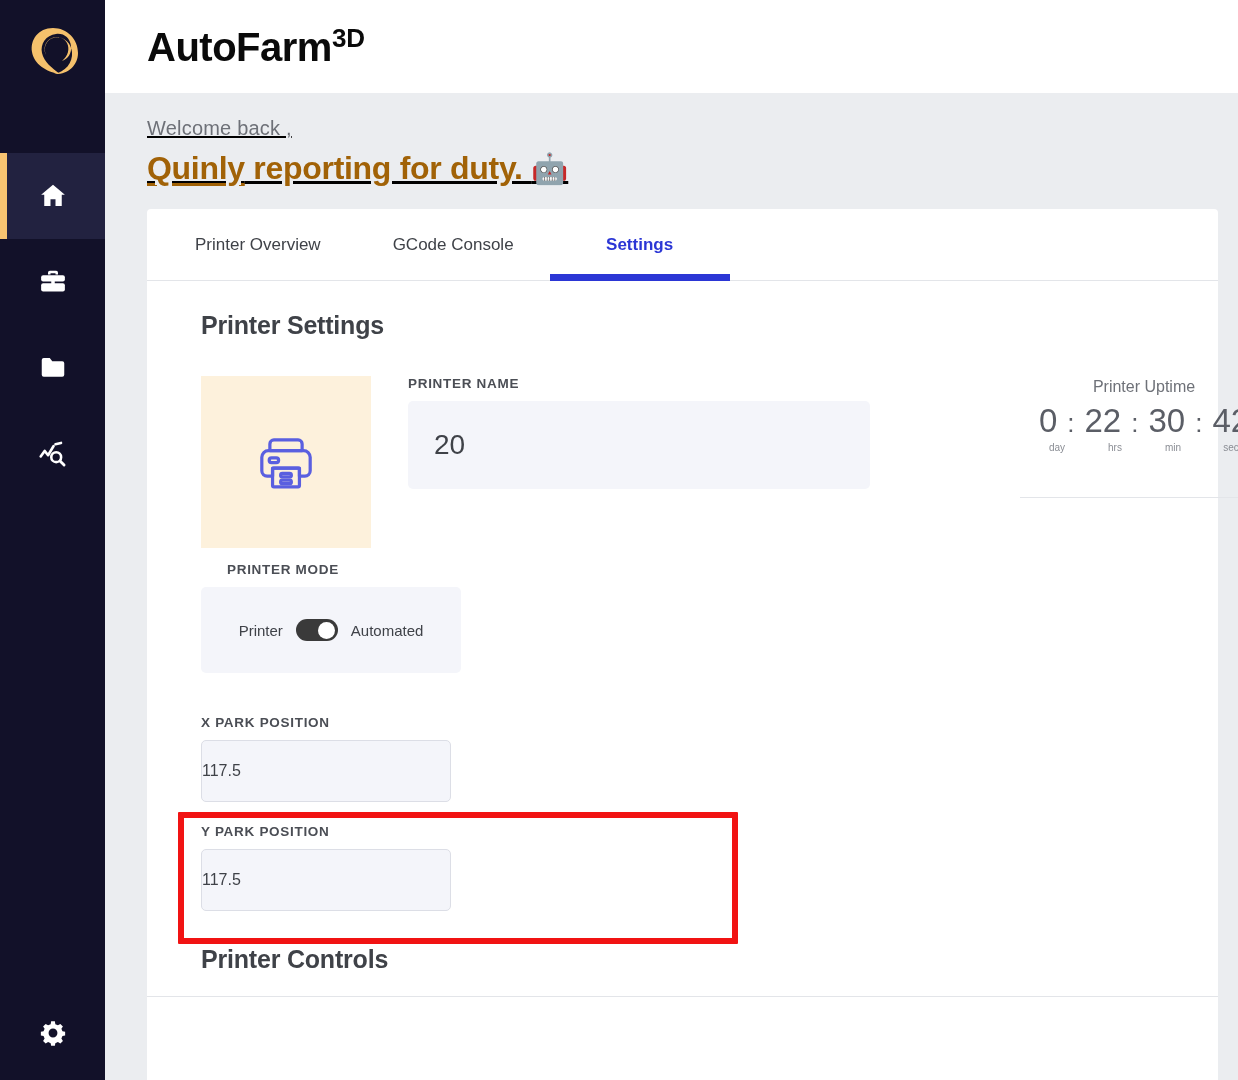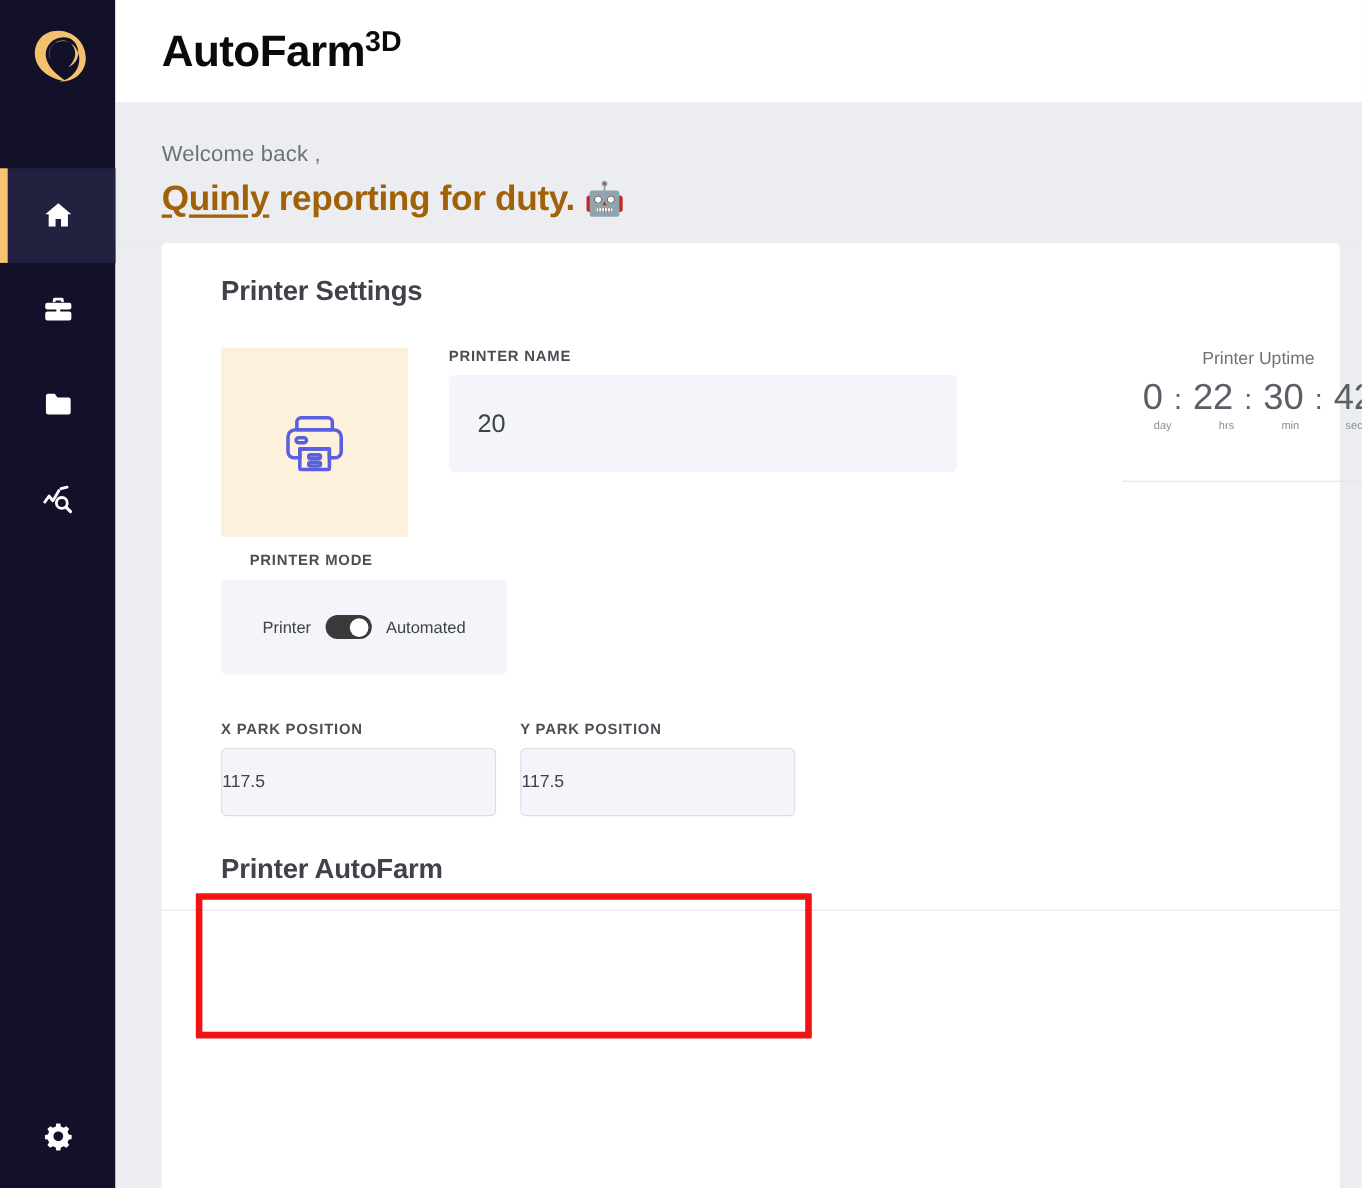--- a/index.html
+++ b/index.html
@@ -43,21 +43,21 @@
 
   .topbar {
     background: #ffffff; height: 93px;
     display: flex; align-items: center; padding-left: 42px;
   }
   .brand {
     font-size: 40px; font-weight: bold; color: #0a0a0a; letter-spacing: -0.5px;
   }
   .brand sup { font-size: 26px; font-weight: bold; vertical-align: super; letter-spacing: 0; }
 
-  .welcome-band { background: #EBEDF0; padding: 36px 0 22px 42px; }
+  .welcome-band { background: #EBEDF0; padding: 24px 0 22px 42px; text-decoration: underline; }
   .welcome-small { font-size: 20px; color: #6E7178; letter-spacing: 0.2px; }
   .welcome-big {
     font-size: 32px; font-weight: bold; color: #a16207;
     margin-top: 10px; letter-spacing: -0.3px;
   }
   .welcome-big u { text-decoration: underline; text-underline-offset: 4px; }
   .robot { font-size: 30px; }
 
   .card-wrap { flex: 1 1 auto; padding: 0 20px 0 42px; min-height: 0; }
   .card {
@@ -111,38 +111,38 @@
     position: relative; cursor: pointer; flex: 0 0 auto;
   }
   .toggle .knob {
     position: absolute; top: 2.5px; right: 2.5px;
     width: 17px; height: 17px; border-radius: 50%; background: #ffffff;
   }
 
   .name-col { margin-left: 37px; }
   .name-input {
     width: 462px; height: 88px; background: #F4F5FA; border: none;
-    border-radius: 5px; font-size: 23px; color: #3F4248;
+    border-radius: 5px; font-size: 28px; color: #3F4248;
     padding: 0 26px; font-family: "Liberation Sans", sans-serif;
   }
 
   .uptime-block { margin-left: 150px; margin-top: 2px; width: 295px; }
   .uptime-title { font-size: 16px; color: #6E7178; text-align: center; }
   .uptime-digits {
     display: flex; align-items: baseline; justify-content: center; gap: 10px;
     margin-top: 6px;
   }
   .uptime-num { font-size: 33px; color: #5B5E66; font-weight: normal; }
   .uptime-sep { font-size: 26px; color: #5B5E66; }
   .uptime-units { display: flex; justify-content: space-between; padding: 0 8px; margin-top: 2px; }
   .uptime-unit { font-size: 10px; color: #8A8D94; width: 58px; text-align: center; }
   .uptime-divider { border-top: 1px solid #E3E5E9; margin-top: 44px; }
 
   .timelapse { margin-top: 42px; }
-  .park-row { display: flex; gap: 22px; margin-top: 6px; }
+  .park-row { display: flex; gap: 22px; margin-top: 6px; flex-direction: column; }
   .park-field { width: 250px; }
   .park-input {
     width: 250px; height: 62px; background: #F4F5FA; border: 1px solid #DCDEE6;
     border-radius: 5px; font-size: 16px; color: #3F4248; padding: 0 0;
     font-family: "Liberation Sans", sans-serif;
   }
   .annot-box {
     position: absolute; border: 6px solid #F11313;
     pointer-events: none; border-radius: 1px;
   }
@@ -224,20 +224,31 @@
     <div class="welcome-band">
       <div class="welcome-small">Welcome back ,</div>
       <div class="welcome-big">
         <u>Quinly</u><span> reporting for duty. </span><span class="robot">🤖</span>
       </div>
     </div>
 
     <div class="card-wrap">
       <div class="card">
 
+        <div class="tabs">
+          <div class="tab">
+            <span>Printer Overview</span>
+          </div>
+          <div class="tab">
+            <span>GCode Console</span>
+          </div>
+          <div class="tab active">
+            <span>Settings</span>
+          </div>
+        </div>
 
         <div class="card-body">
 
           <div class="section-title">Printer Settings</div>
 
           <div class="settings-row">
 
             <div class="printer-col">
               <div class="printer-thumb">
                 <span>
@@ -294,21 +305,21 @@
                 <input class="park-input" type="text" value="117.5" style="">
               </div>
               <div class="park-field">
                 <div class="field-label">Y PARK POSITION</div>
                 <input class="park-input" type="text" value="117.5" style="">
               </div>
             </div>
           </div>
 
           <div class="controls">
-            <div class="section-title">Printer AutoFarm</div>
+            <div class="section-title">Printer Controls</div>
           </div>
 
           <div class="bottom-divider"></div>
         </div>
       </div>
     </div>
   </div>
 
   <div class="annot-box" style="left:178px; top:812px; width:560px; height:132px;"></div>
 </div>

